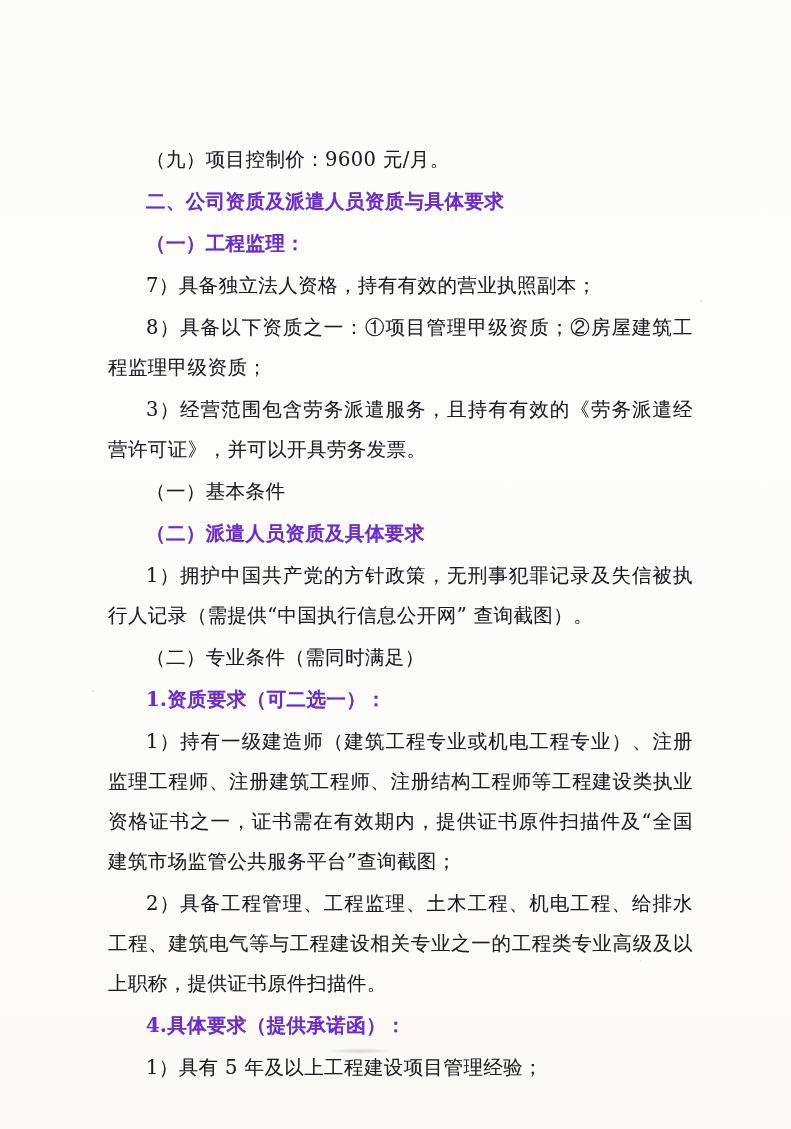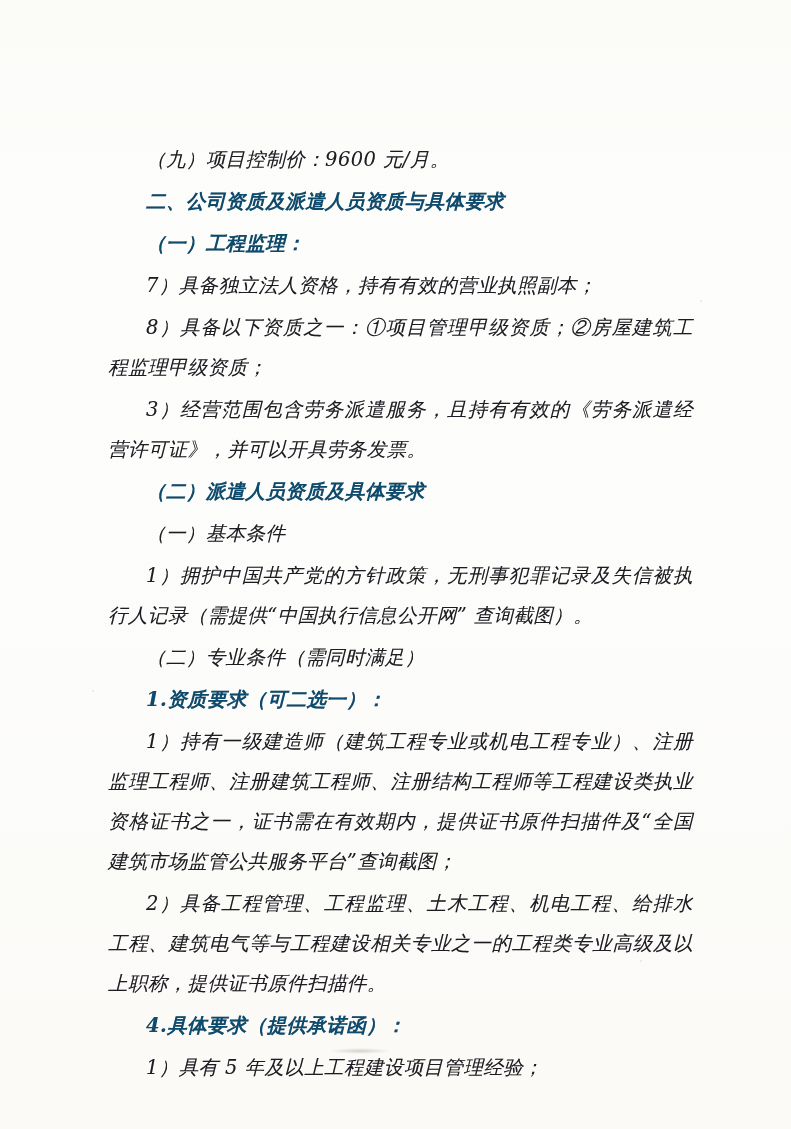--- a/index.html
+++ b/index.html
@@ -11,21 +11,20 @@
     height: 1129px;
     background: #ffffff;
     font-family: "Liberation Serif", serif;
   }
   .page {
     position: relative;
     width: 791px;
     height: 1129px;
     background: #fdfdfb;
     overflow: hidden;
-    font-style: italic;
   }
   
   .paper-tint {
     position: absolute;
     inset: 0;
     background:
       linear-gradient(180deg, #fbfbf8 0%, #fdfdfc 25%, #fcfcfa 60%, #fbfaf7 100%);
     pointer-events: none;
   }
   .content {
@@ -41,21 +40,21 @@
     color: #1c1c22;
     letter-spacing: 0.4px;
     text-align: justify;
     font-family: "DejaVu Serif", "Liberation Serif", serif;
   }
   p.indent {
     text-indent: 38px;
   }
   p.bold {
     font-weight: 700;
-    color: #0c4a6e;
+    color: #6d28d9;
   }
   
   .content p {
     text-shadow: 0 0 0.4px rgba(0,0,0,0.25);
   }
   .speck {
     position: absolute;
     background: #d8d6cf;
     border-radius: 50%;
     opacity: 0.6;
@@ -73,22 +72,22 @@
 <div class="page">
   <div class="paper-tint"></div>
 
   <div class="content">
     <p class="indent">（九）项目控制价：9600 元/月。</p>
     <p class="indent bold">二、公司资质及派遣人员资质与具体要求</p>
     <p class="indent bold">（一）工程监理：</p>
     <p class="indent">7）具备独立法人资格，持有有效的营业执照副本；</p>
     <p class="indent">8）具备以下资质之一：①项目管理甲级资质；②房屋建筑工程监理甲级资质；</p>
     <p class="indent">3）经营范围包含劳务派遣服务，且持有有效的《劳务派遣经营许可证》，并可以开具劳务发票。</p>
+    <p class="indent">（一）基本条件</p>
     <p class="indent bold">（二）派遣人员资质及具体要求</p>
-    <p class="indent">（一）基本条件</p>
     <p class="indent">1）拥护中国共产党的方针政策，无刑事犯罪记录及失信被执行人记录（需提供“中国执行信息公开网” 查询截图）。</p>
     <p class="indent">（二）专业条件（需同时满足）</p>
     <p class="indent bold">1.资质要求（可二选一）：</p>
     <p class="indent">1）持有一级建造师（建筑工程专业或机电工程专业）、注册监理工程师、注册建筑工程师、注册结构工程师等工程建设类执业资格证书之一，证书需在有效期内，提供证书原件扫描件及“全国建筑市场监管公共服务平台”查询截图；</p>
     <p class="indent">2）具备工程管理、工程监理、土木工程、机电工程、给排水工程、建筑电气等与工程建设相关专业之一的工程类专业高级及以上职称，提供证书原件扫描件。</p>
     <p class="indent bold">4.具体要求（提供承诺函）：</p>
     <p class="indent">1）具有 5 年及以上工程建设项目管理经验；</p>
   </div>
 
   <div class="smudge" style="left: 330px; top: 1048px;"></div>

